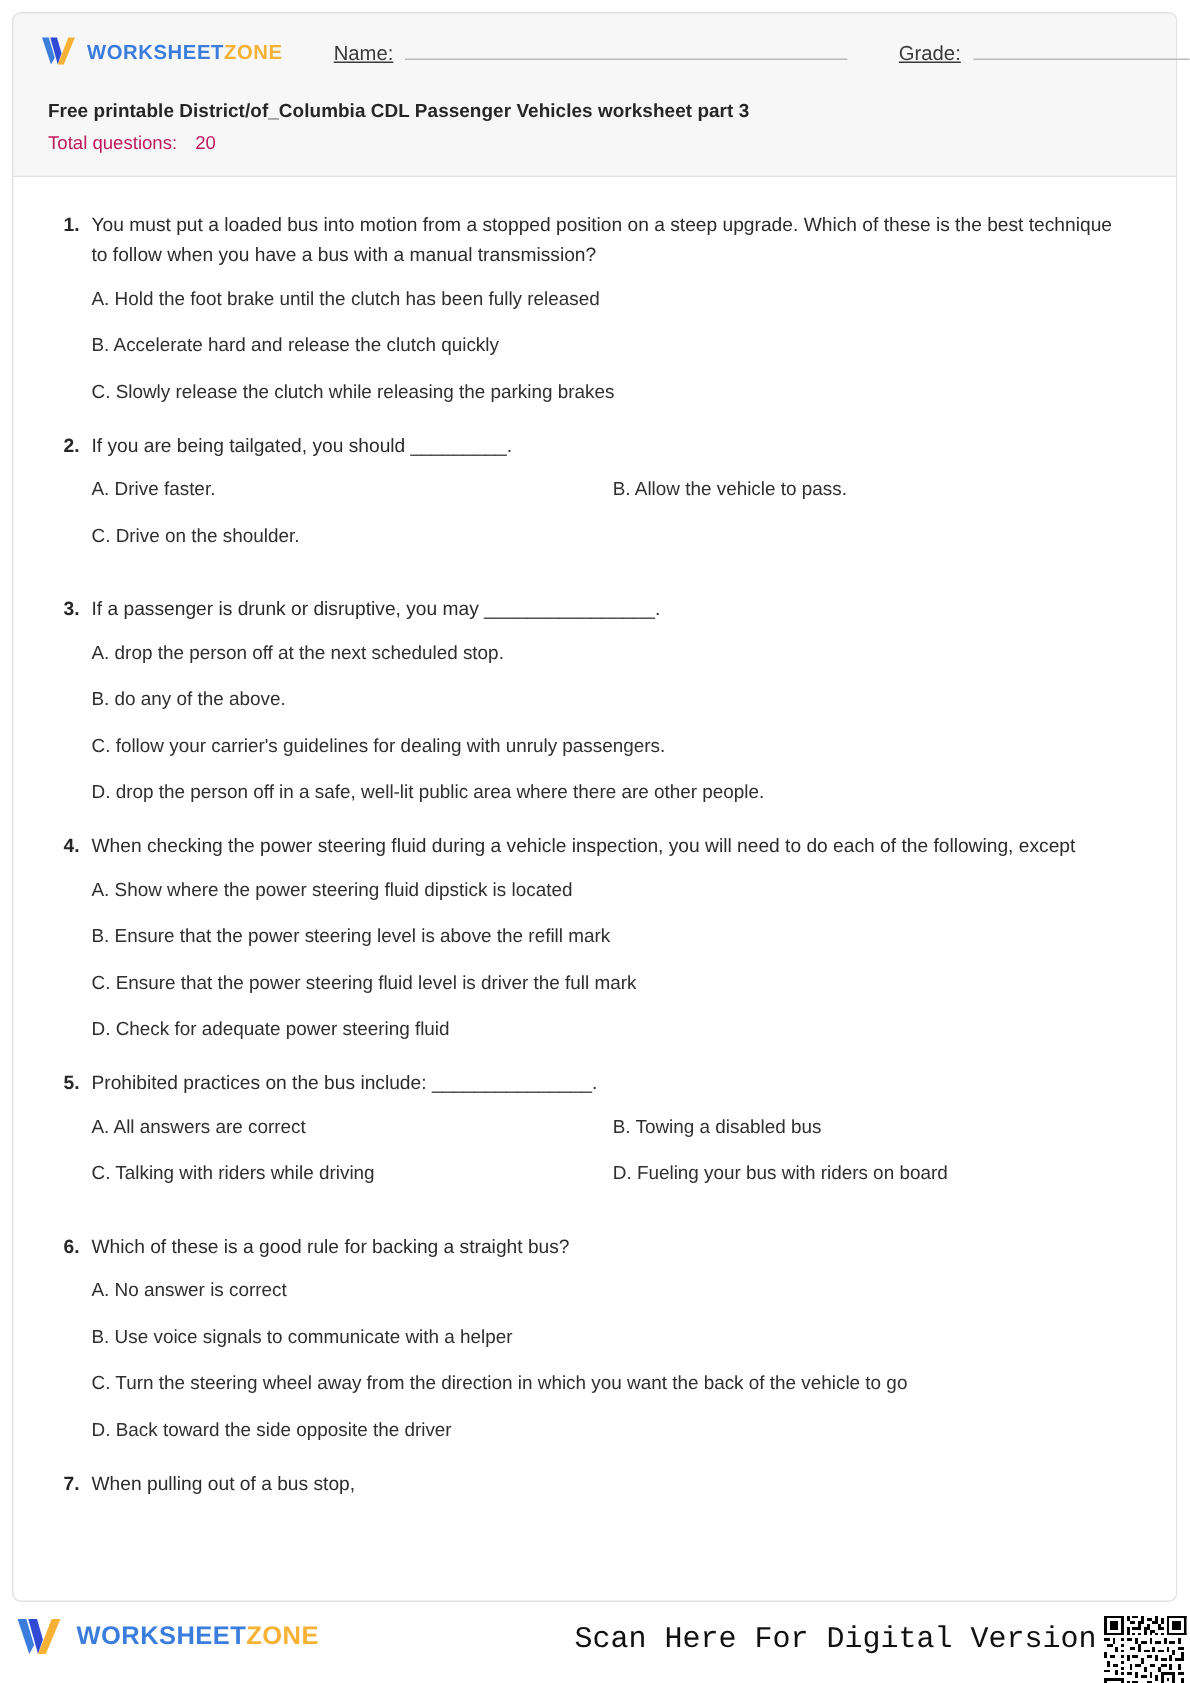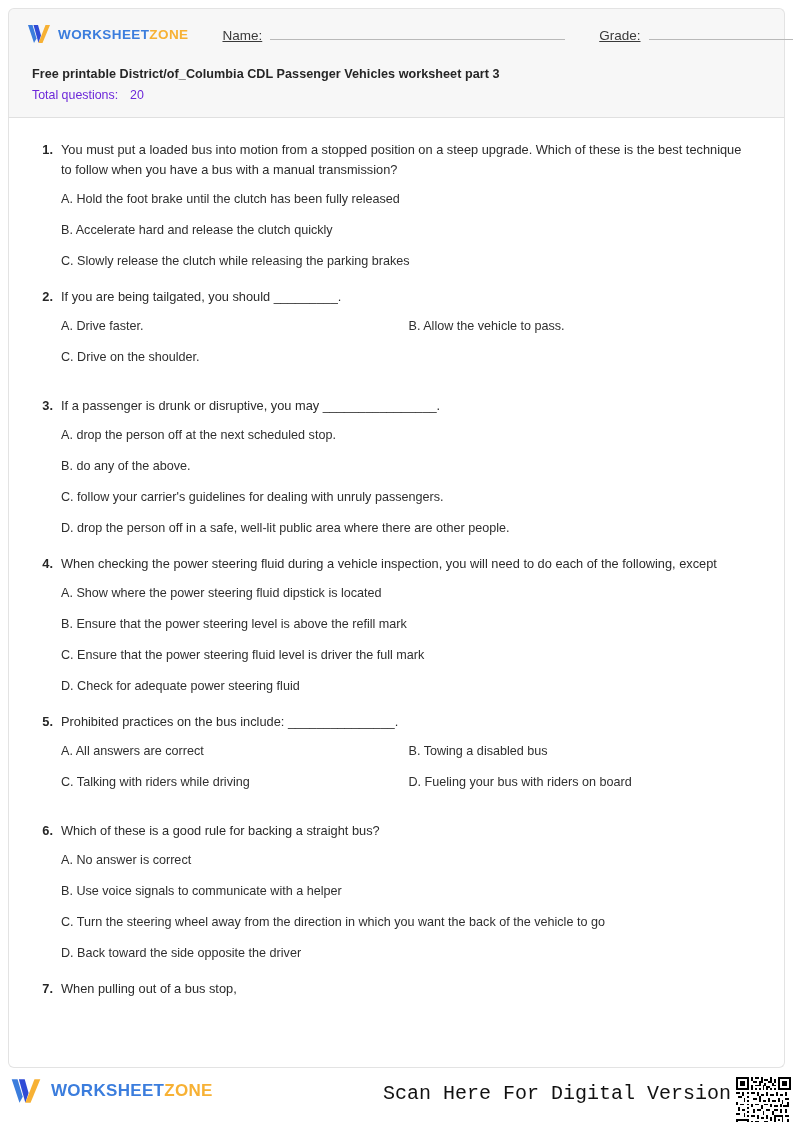--- a/index.html
+++ b/index.html
@@ -101,21 +101,21 @@
   }
   .worksheet-title {
     font-size: 12.6px;
     font-weight: bold;
     color: #262626;
     margin: 0 0 7px 0;
     letter-spacing: 0.05px;
   }
   .total-questions {
     font-size: 12.4px;
-    color: #6d28d9;
+    color: #be185d;
     margin: 0;
   }
   .total-questions .tq-val { margin-left: 12px; }
 
   
   .body-card {
     position: absolute;
     left: 8px;
     top: 118px;
     width: 777px;

